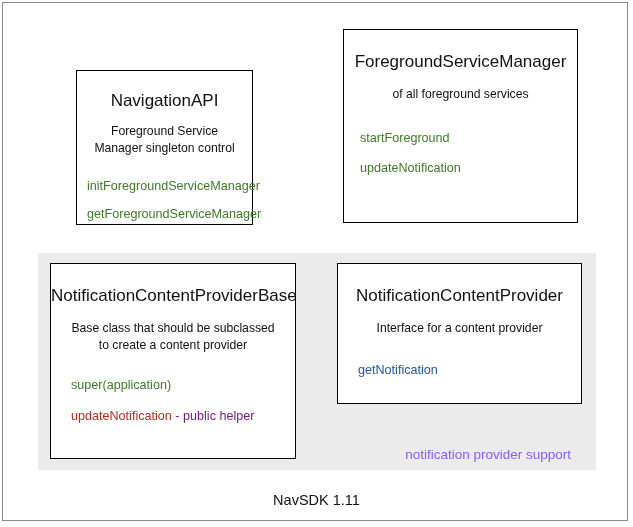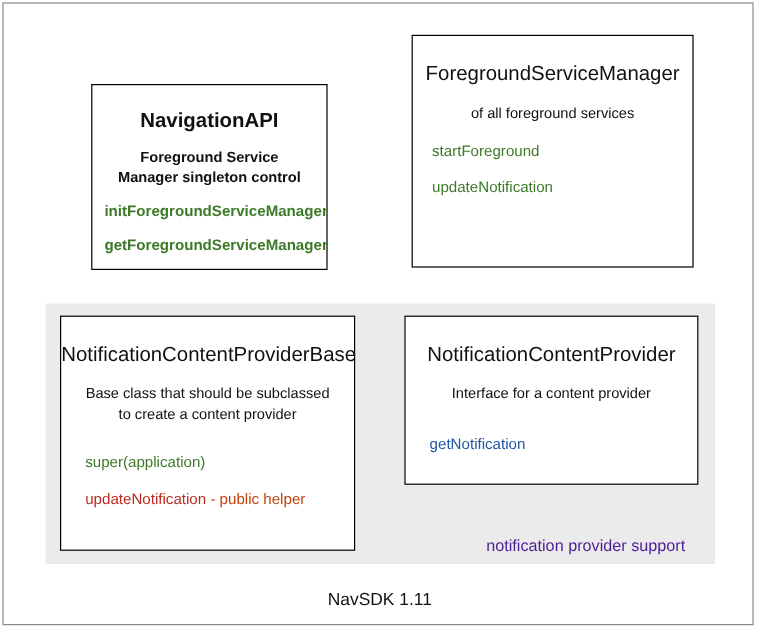--- a/index.html
+++ b/index.html
@@ -40,21 +40,21 @@
     width: 558px;
     height: 217px;
     background: #ebebeb;
   }
 
   #notification-group-label {
     position: absolute;
     right: 25px;
     bottom: 8px;
     font-size: 13.5px;
-    color: #4c1d95;
+    color: #8b5cf6;
     white-space: nowrap;
   }
 
   
   .class-box {
     position: absolute;
     background: #ffffff;
     border: 1.6px solid #000000;
     box-sizing: border-box;
   }
@@ -80,37 +80,37 @@
 
   .member {
     font-size: 12.6px;
     line-height: 1.25;
     white-space: nowrap;
   }
 
   .member-name.green  { color: #3d7a28; }
   .member-name.red    { color: #bb2a20; }
   .member-name.blue   { color: #2255a4; }
-  .member-note        { color: #c2410c; }
+  .member-note        { color: #701a75; }
 
   
   #box-navigation-api {
-    left: 76px;  top: 70px;  width: 197px; height: 155px; font-weight: bold;
+    left: 76px;  top: 70px;  width: 177px; height: 155px;
   }
   #box-navigation-api .class-title { margin-top: 20px; }
   #box-navigation-api .class-desc  { margin-top: 12px; }
-  #box-navigation-api .member-list { margin-top: 12px; padding-left: 10px; }
+  #box-navigation-api .member-list { margin-top: 22px; padding-left: 10px; }
   #box-navigation-api .member      { margin-bottom: 12px; }
 
   #box-foreground-service-manager {
     left: 343px; top: 29px; width: 235px; height: 194px;
   }
   #box-foreground-service-manager .class-title { margin-top: 22px; }
   #box-foreground-service-manager .class-desc  { margin-top: 14px; }
-  #box-foreground-service-manager .member-list { margin-top: 16px; padding-left: 16px; }
+  #box-foreground-service-manager .member-list { margin-top: 28px; padding-left: 16px; }
   #box-foreground-service-manager .member      { margin-bottom: 14px; }
 
   #box-notification-content-provider-base {
     left: 50px; top: 263px; width: 246px; height: 196px;
   }
   #box-notification-content-provider-base .class-title { margin-top: 22px; }
   #box-notification-content-provider-base .class-desc  { margin-top: 14px; }
   #box-notification-content-provider-base .member-list { margin-top: 24px; padding-left: 20px; }
   #box-notification-content-provider-base .member      { margin-bottom: 15px; }
 

